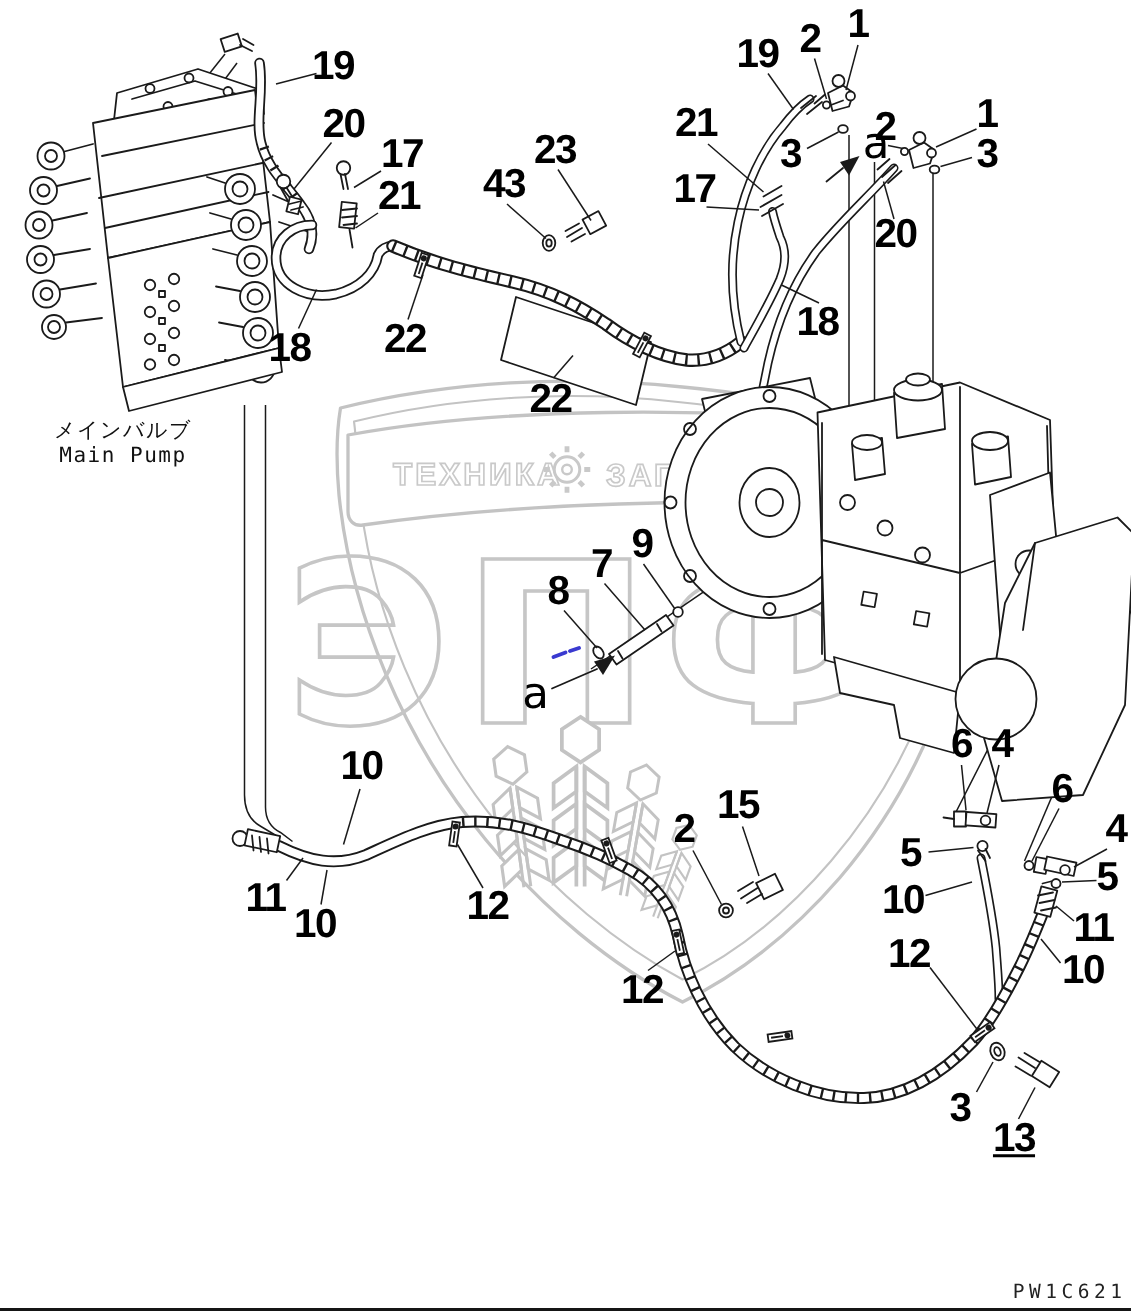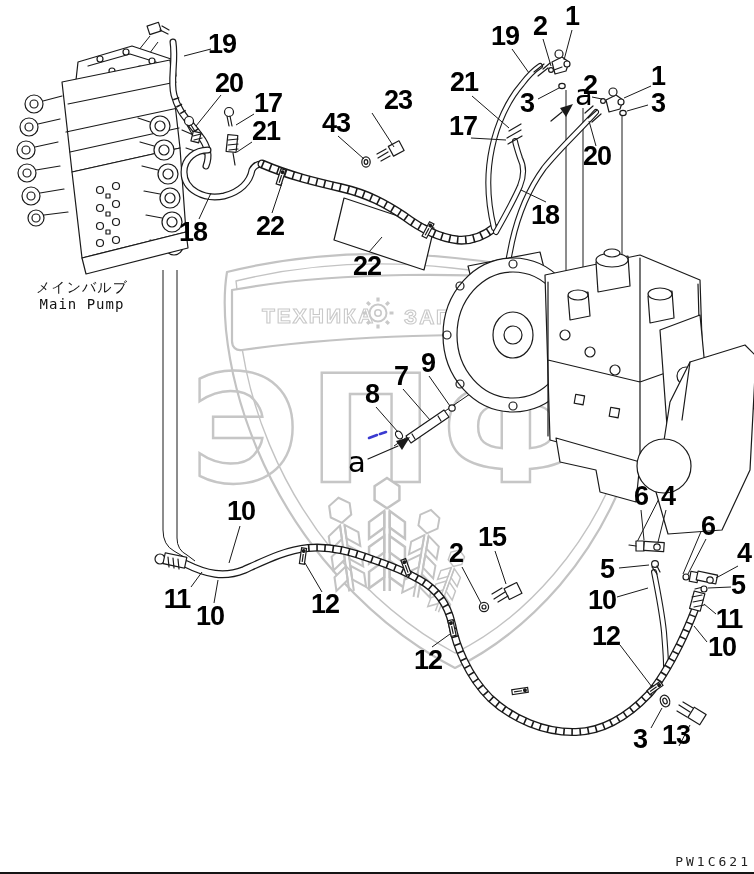--- a/index.html
+++ b/index.html
@@ -416,21 +416,21 @@
   <div>Main Pump</div>
 </div>
 
 <div id="part-code">PW1C621</div>
 
 <div id="callout-layer">
       <div class="callout" style="left: 222px; top: 44px;">19</div>
       <div class="callout" style="left: 229px; top: 83px;">20</div>
       <div class="callout" style="left: 268px; top: 103px;">17</div>
       <div class="callout" style="left: 266px; top: 131px;">21</div>
-      <div class="callout" style="left: 370px; top: 100px; margin-left: 28px;">23</div>
+      <div class="callout" style="left: 370px; top: 100px;">23</div>
       <div class="callout" style="left: 336px; top: 123px;">43</div>
       <div class="callout" style="left: 193px; top: 232px;">18</div>
       <div class="callout" style="left: 270px; top: 226px;">22</div>
       <div class="callout" style="left: 367px; top: 266px;">22</div>
       <div class="callout" style="left: 505px; top: 36px;">19</div>
       <div class="callout" style="left: 540px; top: 26px;">2</div>
       <div class="callout" style="left: 572px; top: 16px;">1</div>
       <div class="callout" style="left: 464px; top: 82px;">21</div>
       <div class="callout" style="left: 527px; top: 103px;">3</div>
       <div class="callout" style="left: 463px; top: 126px;">17</div>
@@ -455,16 +455,16 @@
       <div class="callout" style="left: 668px; top: 496px;">4</div>
       <div class="callout" style="left: 607px; top: 569px;">5</div>
       <div class="callout" style="left: 708px; top: 526px;">6</div>
       <div class="callout" style="left: 744px; top: 553px;">4</div>
       <div class="callout" style="left: 738px; top: 585px;">5</div>
       <div class="callout" style="left: 602px; top: 600px;">10</div>
       <div class="callout" style="left: 729px; top: 619px;">11</div>
       <div class="callout" style="left: 722px; top: 647px;">10</div>
       <div class="callout" style="left: 606px; top: 636px;">12</div>
       <div class="callout" style="left: 640px; top: 739px;">3</div>
-      <div class="callout" style="left: 676px; top: 735px;">13</div>
+      <div class="callout" style="left: 676px; top: 759px; text-decoration: underline;">13</div>
     </div>
 
 </div>
 
 </body></html>

